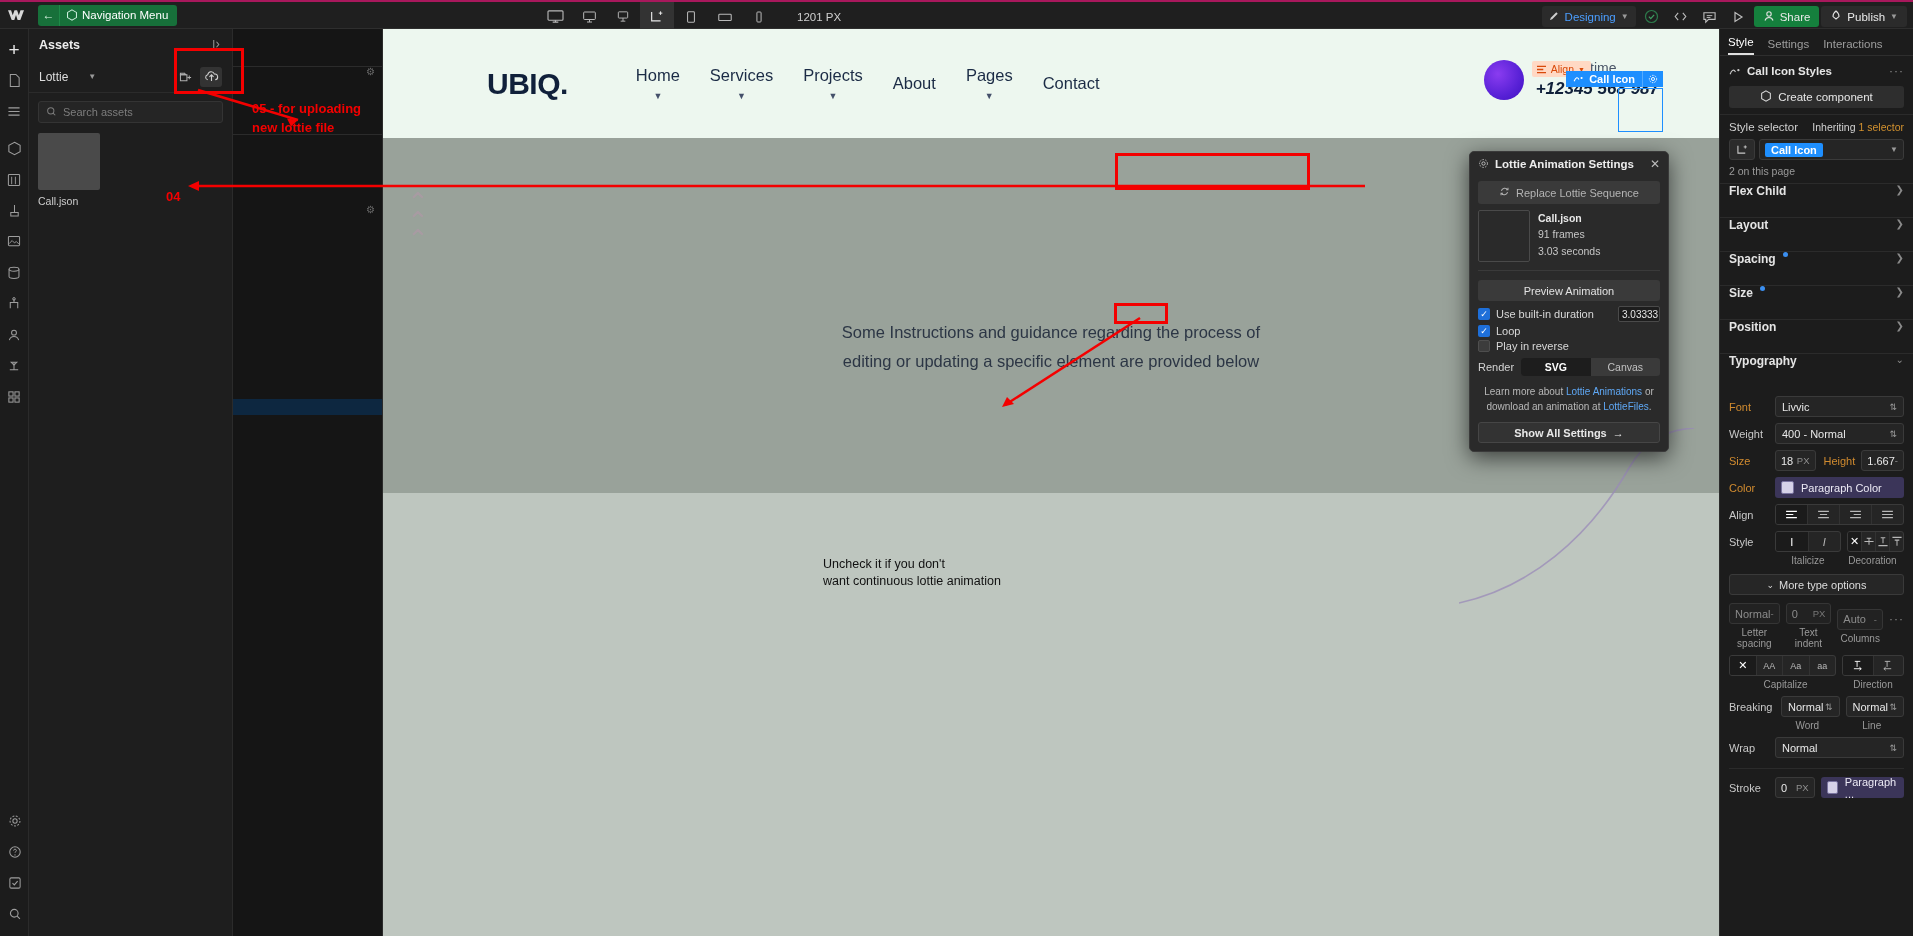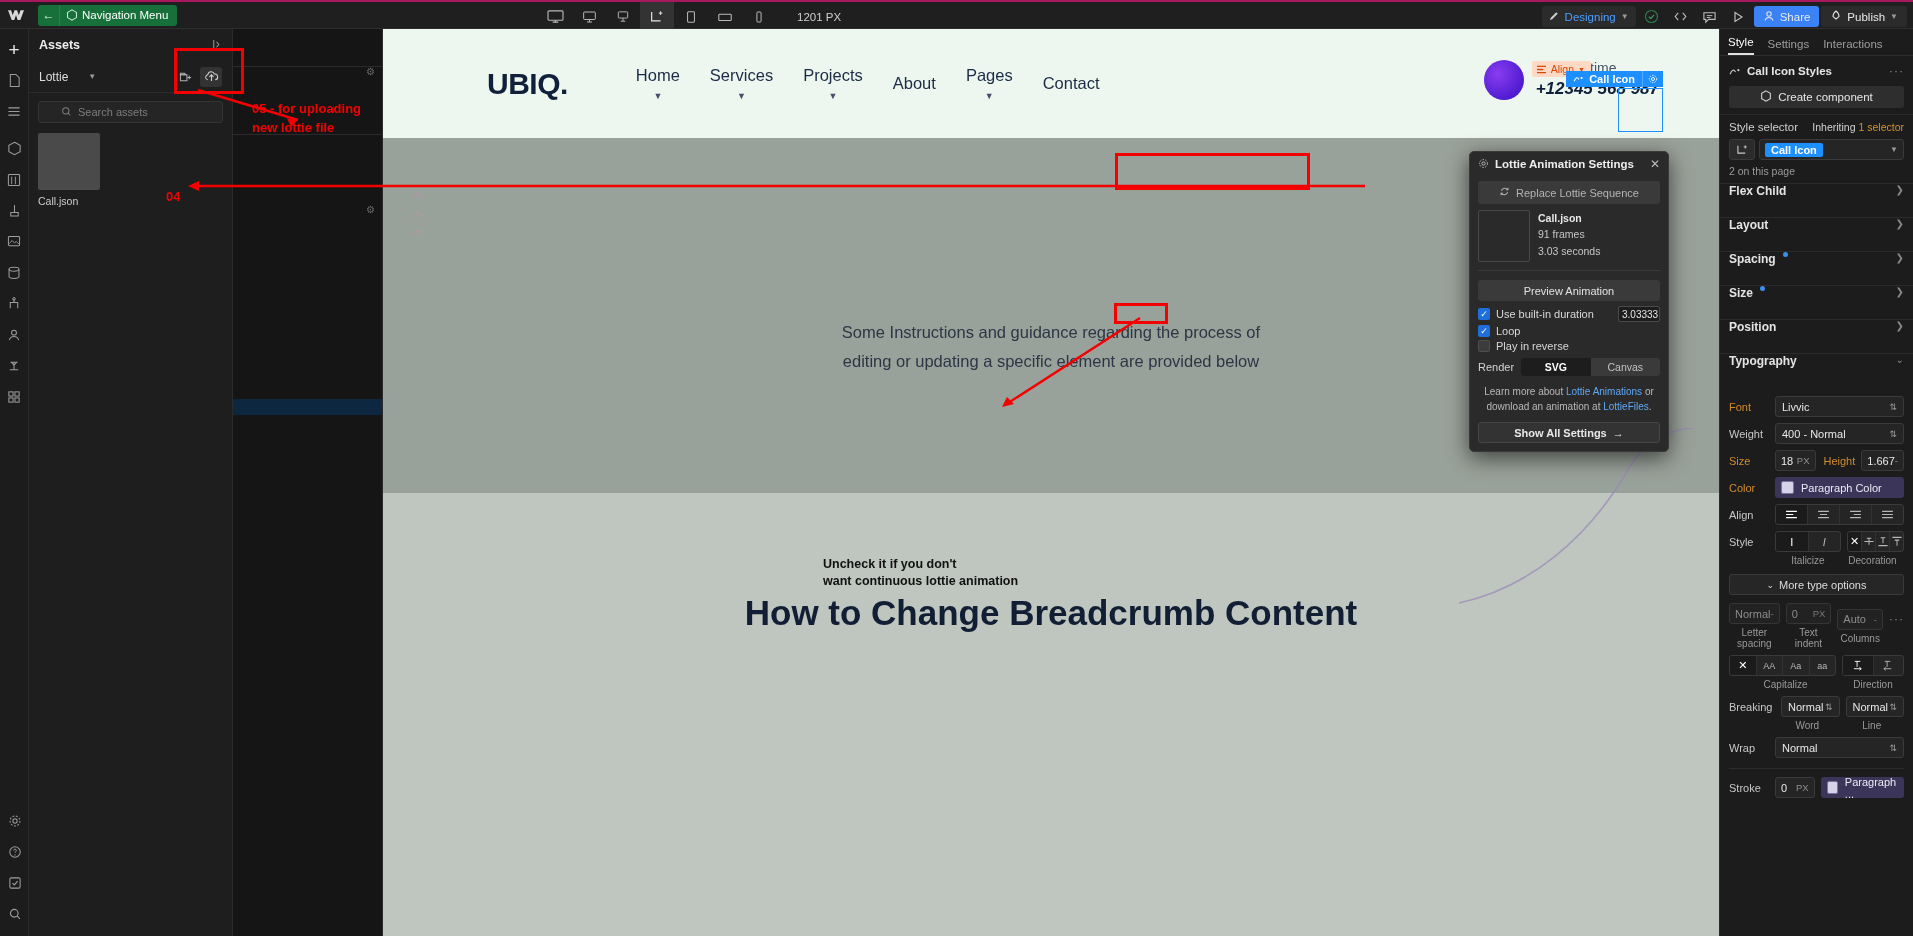--- a/index.html
+++ b/index.html
@@ -37,21 +37,21 @@
   .device-btn.active { background: #333; }
   .canvas-w { position: absolute; left: 797px; top: 0; height: 29px; display:flex; align-items:center;
     font-size: 11.5px; color: #cfcfcf; }
 
   .topbar-right { position: absolute; right: 6px; top: 0; height: 29px; display: flex; align-items: center; gap: 2px; }
   .mode-pill { display: flex; align-items: center; gap: 5px; height: 21px; padding: 0 7px;
     background: #2b2b2b; border-radius: 3px; font-size: 11.5px; color: #4b9eff; }
   .mode-pill .chev { color: #999; font-size: 8px; }
   .ticon { width: 27px; height: 29px; display: flex; align-items: center; justify-content: center; color: #bdbdbd; }
   .share-btn, .publish-btn { display: flex; align-items: center; gap: 5px; height: 21px; padding: 0 9px;
-    background: #3b82f6; border-radius: 3px; font-size: 11.5px; color: #eaeaea; }
+    background: #15803d; border-radius: 3px; font-size: 11.5px; color: #eaeaea; }
   .publish-btn { background: #2b2b2b; }
 
   
   .bodyrow { display: flex; flex: 1; min-height: 0; position: relative; }
 
   
   .rail { width: 29px; background: #1c1c1c; border-right: 1px solid #2b2b2b;
     display: flex; flex-direction: column; align-items: center; padding-top: 6px; flex: none; position: relative; }
   .rail-icon { width: 29px; height: 29px; display:flex; align-items:center; justify-content:center;
     color: #9d9d9d; margin-bottom: 2px; }
@@ -65,21 +65,21 @@
   .assets-head-right { margin-left: auto; display: flex; align-items: center; gap: 4px; color: #9a9a9a; }
   .assets-sub { height: 32px; display: flex; align-items: center; padding: 0 10px; border-bottom: 1px solid #2b2b2b; }
   .lottie-dd { display:flex; align-items:center; gap: 20px; font-size: 12px; color: #dedede; }
   .lottie-dd .chev { font-size: 8px; color: #9a9a9a; }
   .assets-actions { margin-left: auto; display: flex; align-items: center; gap: 3px; }
   .sq-btn { width: 22px; height: 20px; display: flex; align-items: center; justify-content: center;
     border-radius: 3px; color: #b0b0b0; }
   .sq-btn.filled { background: #333; }
   .search-wrap { padding: 8px 9px 6px; }
   .search-box { height: 22px; background: #252525; border: 1px solid #343434; border-radius: 3px;
-    display: flex; align-items: center; padding: 0 22px; gap: 6px; }
+    display: flex; align-items: center; padding: 0 7px; gap: 6px; }
   .search-box span.ph { font-size: 11px; color: #7d7d7d; }
   .asset-grid { padding: 4px 9px; display: flex; flex-wrap: wrap; gap: 8px; }
   .asset-card { width: 62px; }
   .asset-thumb { width: 62px; height: 57px; background: #4a4a4a; border-radius: 2px; }
   .asset-name { font-size: 10.5px; color: #cdcdcd; margin-top: 5px; }
 
   
   .navstrip { width: 150px; background: #151515; border-right: 1px solid #2b2b2b; flex: none; position: relative; }
   .nav-line { position: absolute; left: 0; right: 0; height: 1px; background: #2b2b2b; }
   .nav-dot { position: absolute; color: #6a6a6a; font-size: 10px; }
@@ -214,21 +214,21 @@
     display:flex; align-items:center; justify-content:center; gap:5px; font-size: 11px; color: #dcdcdc; }
   .tri3 { display: flex; gap: 6px; margin-top: 8px; align-items: center; }
   .tri3 .cell { flex: 1; }
   .tri3 .bx { height: 21px; background: #222; border: 1px solid #353535; border-radius: 3px;
     display:flex; align-items:center; padding: 0 5px; font-size: 11px; color: #8c8c8c; }
   .tri3 .bx .u2 { margin-left: auto; font-size: 9.5px; color: #777; }
   .tri3 .cap { font-size: 10px; color: #9a9a9a; text-align: center; margin-top: 3px; }
   .dots3 { color: #8a8a8a; font-size: 12px; letter-spacing: 1px; padding-bottom: 14px; }
   .red-box { position: absolute; border: 3px solid #f40000; z-index: 40; }
   .red-txt { position: absolute; color: #f40000; font-size: 13px; font-weight: bold; line-height: 1.45; z-index: 40; }
-  .blk-txt { position: absolute; color: #111; font-size: 12.5px; font-weight: bold; line-height: 1.35; z-index: 30; }
+  .blk-txt { position: absolute; color: #111; font-size: 12.5px; font-weight: normal; line-height: 1.35; z-index: 30; }
   svg.ann-svg { position: absolute; left:0; top:0; width: 1913px; height: 936px; z-index: 39; pointer-events: none; }
 </style>
 </head>
 <body>
 
 <div class="app">
 
   <div class="topbar">
     <div class="wf-logo">
       <svg width="17" height="12" viewBox="0 0 17 12">
@@ -541,21 +541,20 @@
           <div class="overlay-dim2"></div>
           <div class="chev-deco">
             <div>⌃</div>
               <div>⌃</div>
               <div>⌃</div>
           </div>
           <div class="sub">
             <div>Some Instructions and guidance regarding the process of</div>
             <div>editing or updating a specific element are provided below</div>
           </div>
-          <div class="h2">How to Change Breadcrumb Content</div>
           <svg class="curve" width="240" height="180" viewBox="0 0 240 180">
             <path d="M0 175 C 70 160, 130 110, 170 40 C 185 14, 205 2, 235 0" fill="none" stroke="#9a8ab8" stroke-width="1.6" opacity="0.75"></path>
           </svg>
         </div>
 
         <div class="align-badge">
           <svg width="11" height="9" viewBox="0 0 12 10">
               <path d="M1 1.5h10M1 5h7M1 8.5h10" stroke="#d84a0a" stroke-width="1.5"></path>
             </svg>
           <span>Align</span>

